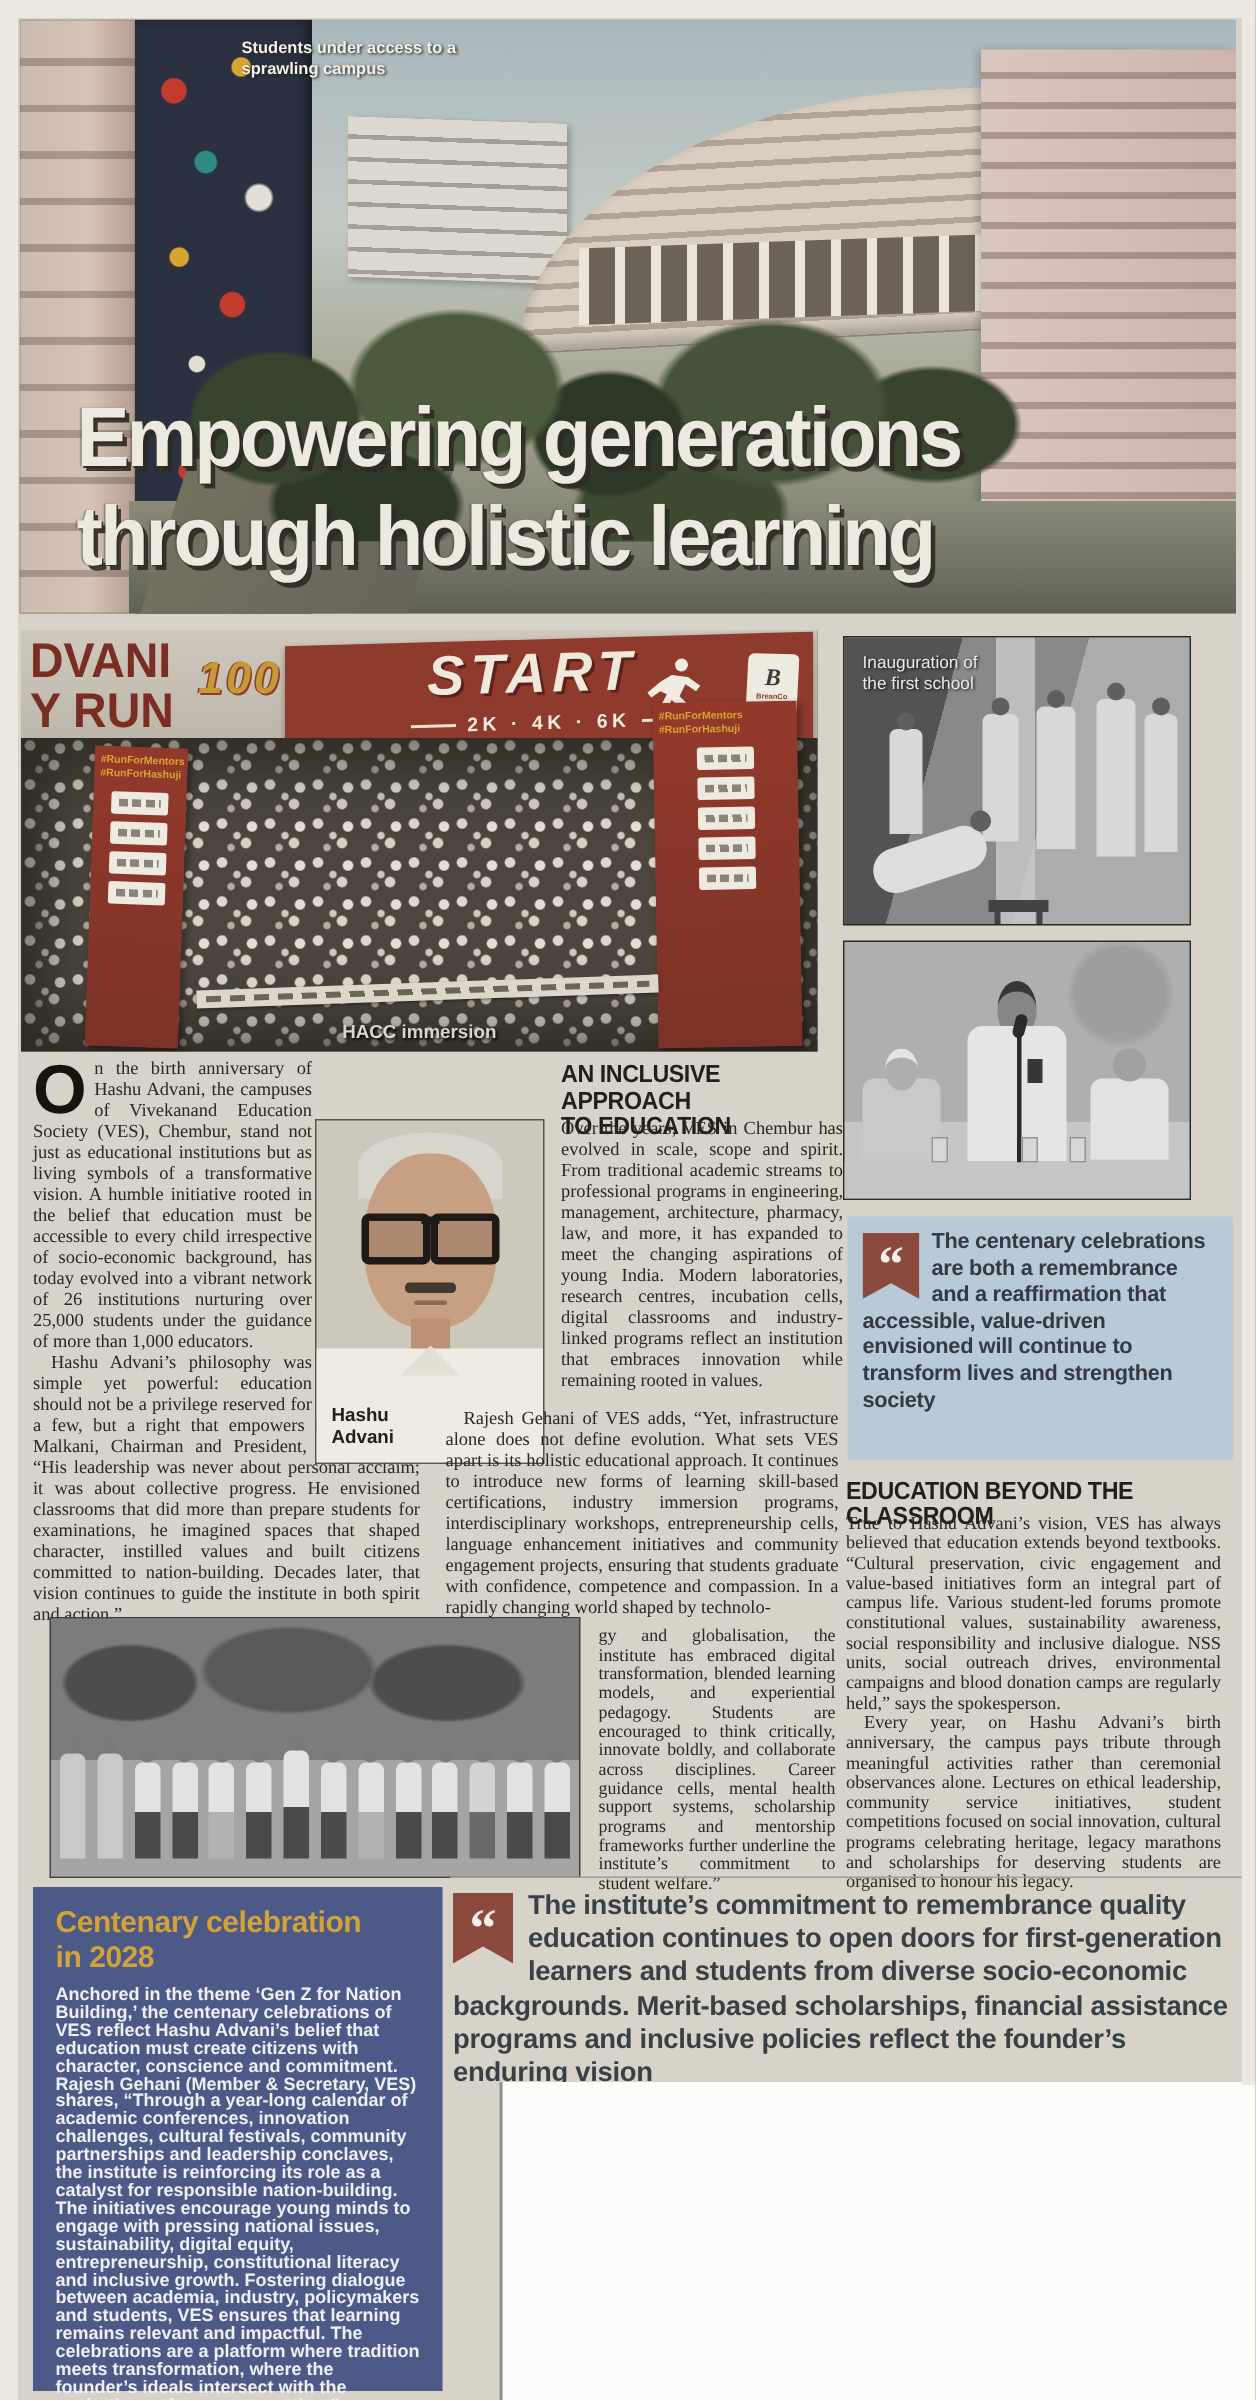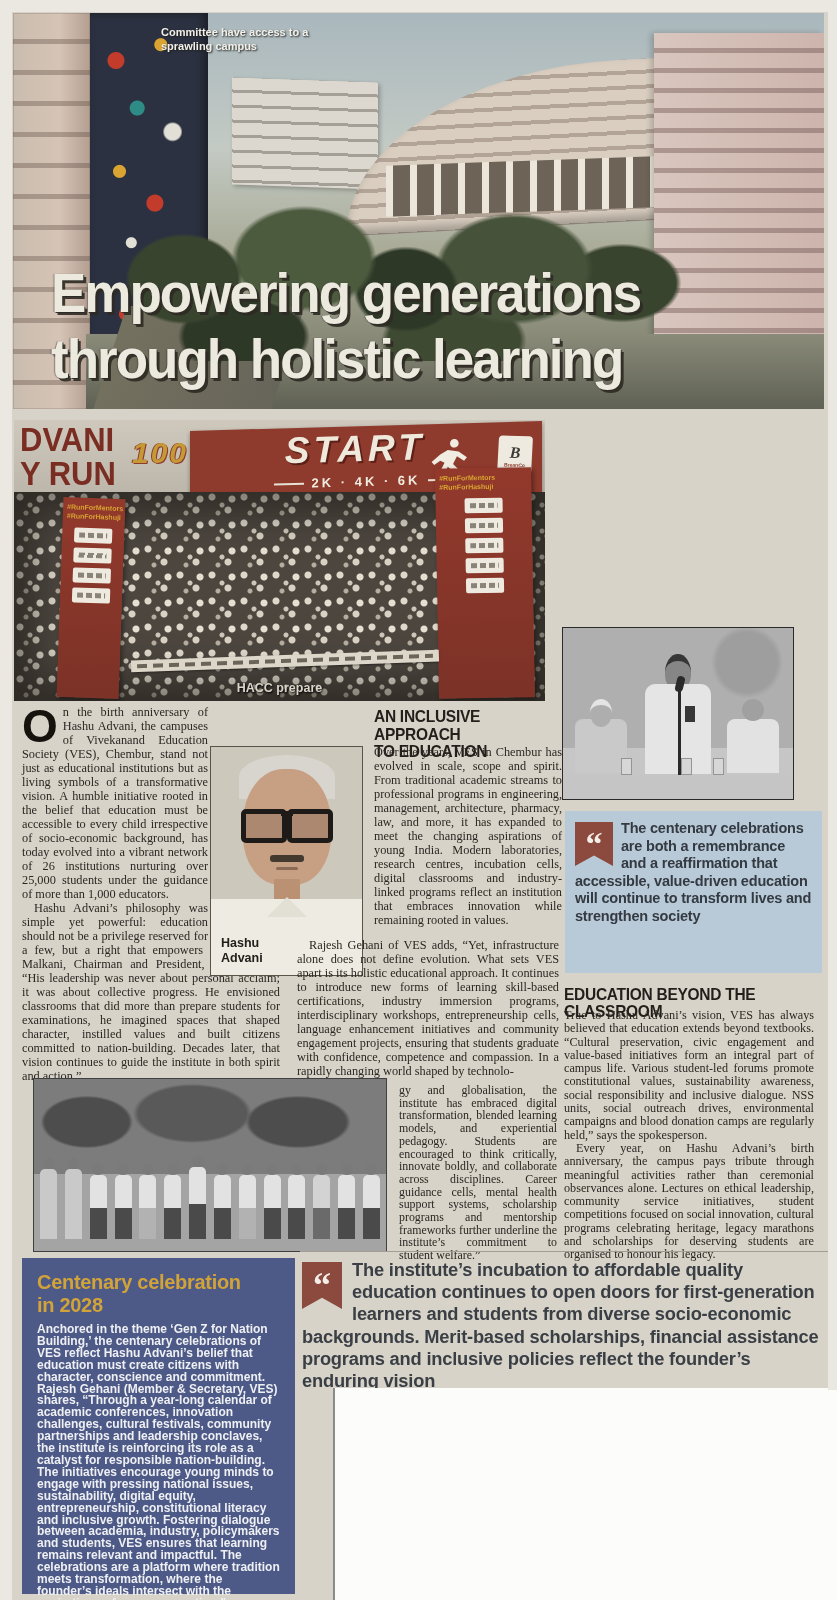--- a/index.html
+++ b/index.html
@@ -251,21 +251,21 @@
   <div id="hero">
     <div class="h-bldg-farleft"></div>
     <div class="h-mural"></div>
     <div class="h-bldg-white"></div>
     <div class="h-arc"></div>
     <div class="h-colonnade"></div>
     <div class="h-bldg-right"></div>
     <div class="h-ground"></div>
     <div class="h-path"></div>
     <div class="h-trees"></div>
-    <div class="hero-caption">Committee have access to a
+    <div class="hero-caption">Students under access to a
 sprawling campus</div>
     <div class="headline">Empowering generations
 through holistic learning</div>
   </div>
 
   <div id="marathon">
     <div class="m-top"></div>
     <div class="m-arch-title">DVANI
 Y RUN</div>
     <div class="m-cent">100</div>
@@ -294,23 +294,35 @@
     <div class="m-tower" id="towerR">
       <div class="hashtags">#RunForMentors
 #RunForHashuji</div>
       <div class="sb"></div>
       <div class="sb"></div>
       <div class="sb"></div>
       <div class="sb"></div>
       <div class="sb"></div>
     </div>
     <div class="m-ribbon"></div>
-    <div class="m-caption">HACC prepare</div>
-  </div>
-
+    <div class="m-caption">HACC immersion</div>
+  </div>
+
+  <div id="rphoto1" class="bw">
+    <div class="pillar"></div>
+    <div class="fig" style="left:30px;bottom:60px;width:22px;height:70px;"></div>
+    <div class="fig" style="left:92px;bottom:55px;width:24px;height:85px;"></div>
+    <div class="fig" style="left:128px;bottom:50px;width:26px;height:95px;"></div>
+    <div class="fig" style="left:168px;bottom:45px;width:26px;height:105px;"></div>
+    <div class="fig" style="left:200px;bottom:48px;width:22px;height:92px;"></div>
+    <div class="bend"></div>
+    <div class="stool"></div>
+    <div class="p1-caption">Inauguration of
+the first school</div>
+  </div>
 
   <div id="rphoto2" class="bw">
     <div class="mic-man">
       <div class="head"></div>
       <div class="shirt"></div>
       <div class="pocket"></div>
     </div>
     <div class="mic-stand"></div>
     <div class="mic-head"></div>
     <div class="elder" id="elderL"></div>
@@ -345,21 +357,21 @@
   </div>
 
   <div id="col2head" class="subhead preline">AN INCLUSIVE APPROACH
 TO EDUCATION</div>
   <div id="col2p1" class="serif">Over the years, VES in Chembur has evolved in scale, scope and spirit. From traditional academic streams to professional programs in engineering, management, architecture, pharmacy, law, and more, it has expanded to meet the changing aspirations of young India. Modern laboratories, research centres, incubation cells, digital classrooms and industry-linked programs reflect an institution that embraces innovation while remaining rooted in values.</div>
   <div id="col2p2a" class="serif indent">Rajesh Gehani of VES adds, “Yet, infrastructure alone does not define evolution. What sets VES apart is its holistic educational approach. It continues to introduce new forms of learning skill-based certifications, industry immersion programs, interdisciplinary workshops, entrepreneurship cells, language enhancement initiatives and community engagement projects, ensuring that students graduate with confidence, competence and compassion. In a rapidly changing world shaped by technolo-</div>
   <div id="col2p2b" class="serif">gy and globalisation, the institute has embraced digital transformation, blended learning models, and experiential pedagogy. Students are encouraged to think critically, innovate boldly, and collaborate across disciplines. Career guidance cells, mental health support systems, scholarship programs and mentorship frameworks further underline the institute’s commitment to student welfare.”</div>
 
   <div id="quoteTop">
     <div class="q-icon">“</div>
-    <div class="q-text">The centenary celebrations are both a remembrance and a reaffirmation that accessible, value-driven education will continue to transform lives and strengthen society</div>
+    <div class="q-text">The centenary celebrations are both a remembrance and a reaffirmation that accessible, value-driven envisioned will continue to transform lives and strengthen society</div>
   </div>
 
   <div id="col3head" class="subhead">EDUCATION BEYOND THE CLASSROOM</div>
   <div id="col3body" class="serif">
     <p>True to Hashu Advani’s vision, VES has always believed that education extends beyond textbooks. “Cultural preservation, civic engagement and value-based initiatives form an integral part of campus life. Various student-led forums promote constitutional values, sustainability awareness, social responsibility and inclusive dialogue. NSS units, social outreach drives, environmental campaigns and blood donation camps are regularly held,” says the spokesperson.</p>
     <p class="indent">Every year, on Hashu Advani’s birth anniversary, the campus pays tribute through meaningful activities rather than ceremonial observances alone. Lectures on ethical leadership, community service initiatives, student competitions focused on social innovation, cultural programs celebrating heritage, legacy marathons and scholarships for deserving students are organised to honour his legacy.</p>
   </div>
 
   <div id="groupPhoto">
     <div class="gp-row">
@@ -376,21 +388,21 @@
       <div class="gp"></div>
       <div class="gp"></div>
       <div class="gp"></div>
       <div class="gp"></div>
     </div>
   </div>
 
   <div id="divider"></div>
   <div id="quoteBottom">
     <div class="q-icon2">“</div>
-    <div class="q2-text">The institute’s incubation to affordable quality education continues to open doors for first-generation learners and students from diverse socio-economic backgrounds. Merit-based scholarships, financial assistance programs and inclusive policies reflect the founder’s enduring vision</div>
+    <div class="q2-text">The institute’s commitment to remembrance quality education continues to open doors for first-generation learners and students from diverse socio-economic backgrounds. Merit-based scholarships, financial assistance programs and inclusive policies reflect the founder’s enduring vision</div>
     <div class="q2-attr">— Baldev L Boolani, Managing Committee member</div>
   </div>
 
   <div id="blueBox">
     <div class="bb-title preline">Centenary celebration
 in 2028</div>
     <div class="bb-body">Anchored in the theme ‘Gen Z for Nation Building,’ the centenary celebrations of VES reflect Hashu Advani’s belief that education must create citizens with character, conscience and commitment. Rajesh Gehani (Member &amp; Secretary, VES) shares, “Through a year-long calendar of academic conferences, innovation challenges, cultural festivals, community partnerships and leadership conclaves, the institute is reinforcing its role as a catalyst for responsible nation-building. The initiatives encourage young minds to engage with pressing national issues, sustainability, digital equity, entrepreneurship, constitutional literacy and inclusive growth. Fostering dialogue between academia, industry, policymakers and students, VES ensures that learning remains relevant and impactful. The celebrations are a platform where tradition meets transformation, where the founder’s ideals intersect with the aspirations of a new generation.”</div>
   </div>
 
   <div id="whiteRegion"></div>

